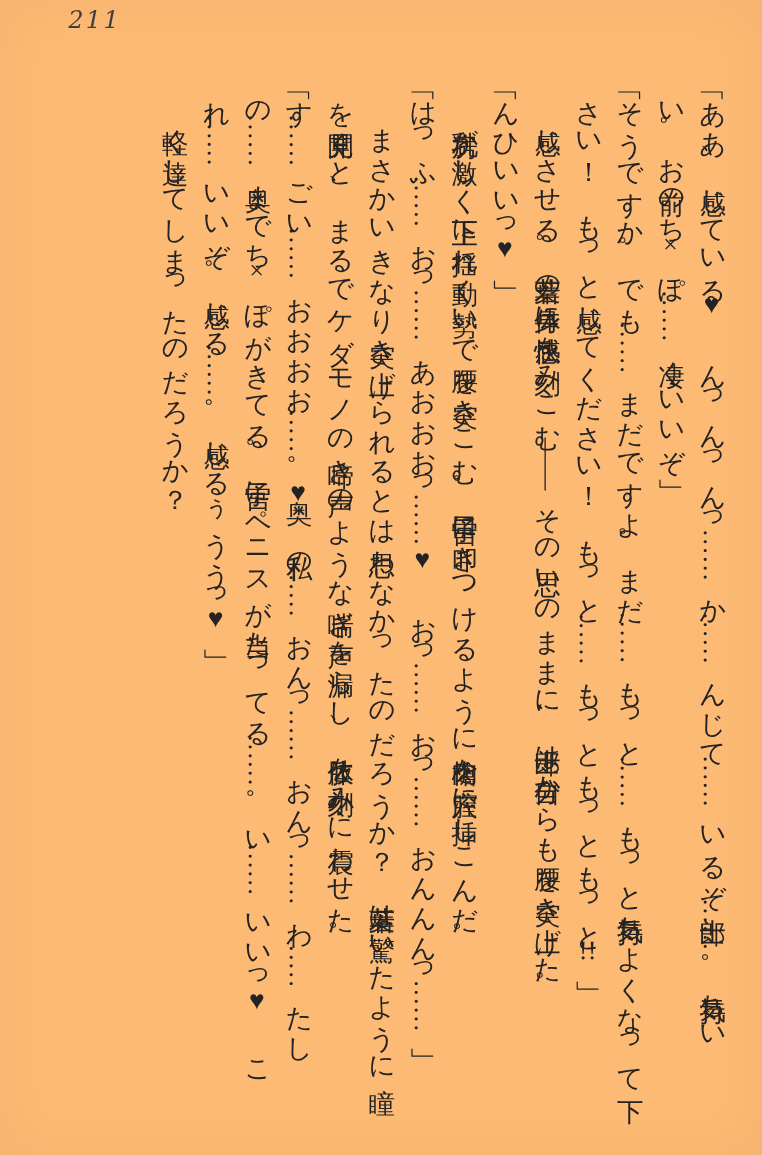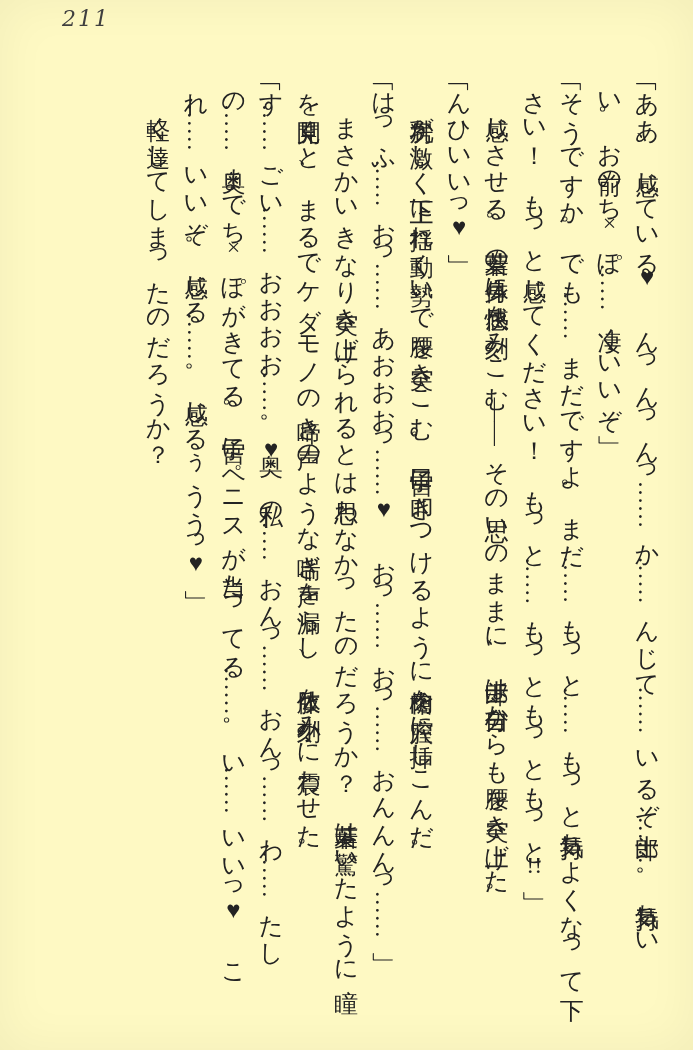--- a/index.html
+++ b/index.html
@@ -54,21 +54,21 @@
   .up {
     text-orientation: upright;
   }
   .tcy {
     text-combine-upright: all;
   }
 </style>
 </head>
 <body>
 
-<div class="page" style="background: #fef9c3;">
+<div class="page" style="background: #fdba74;">
   <div class="page-number" style="color: rgb(63, 63, 63);">211</div>
   <div class="text-block" style="color: rgb(35, 35, 35);">
     <p class="dialogue">「ああ、感じている<span class="up">♥</span>　んっんっんっ……か……んじて……いるぞ士郎……。気持ちいい。お前のち<span class="up">×</span>ぽ……凄くいいぞ」</p>
     <p class="dialogue">「そうですか。でも……まだですよ。まだ……もっと……もっと気持ちよくなって下さい！　もっと感じてください！　もっと……もっともっともっと<span class="tcy">!!</span>」</p>
     <p class="narration">感じさせる。若葉の身体に快感を刻みこむ——その思いのままに、士郎は自分からも腰を突き上げた。</p>
     <p class="dialogue">「んひいいっ<span class="up">♥</span>」</p>
     <p class="narration">乳房が激しく上下に揺れ動く勢いで腰を突きこむ。子宮口に叩きつけるように肉槍を膣穴に挿しこんだ。</p>
     <p class="dialogue">「はっふ……おっ……あおおおっ……<span class="up">♥</span>　おっ……おっ……おんんんっ……」</p>
     <p class="narration">まさかいきなり突き上げられるとは思わなかったのだろうか？　若葉は驚いたように瞳を見開くと、まるでケダモノの啼き声のような喘ぎ声を漏らし、肢体を小刻みに震わせた。</p>
     <p class="dialogue">「す……ごい……おおおお……。奥<span class="up">♥</span>　私の……おんっ……おんっ……わ……たしの……奥までち<span class="up">×</span>ぽがきてる。子宮にペニスが当たってる……。い……いいっ<span class="up">♥</span>　これ……いいぞ。感じる……。感じるぅううっ<span class="up">♥</span>」</p>

